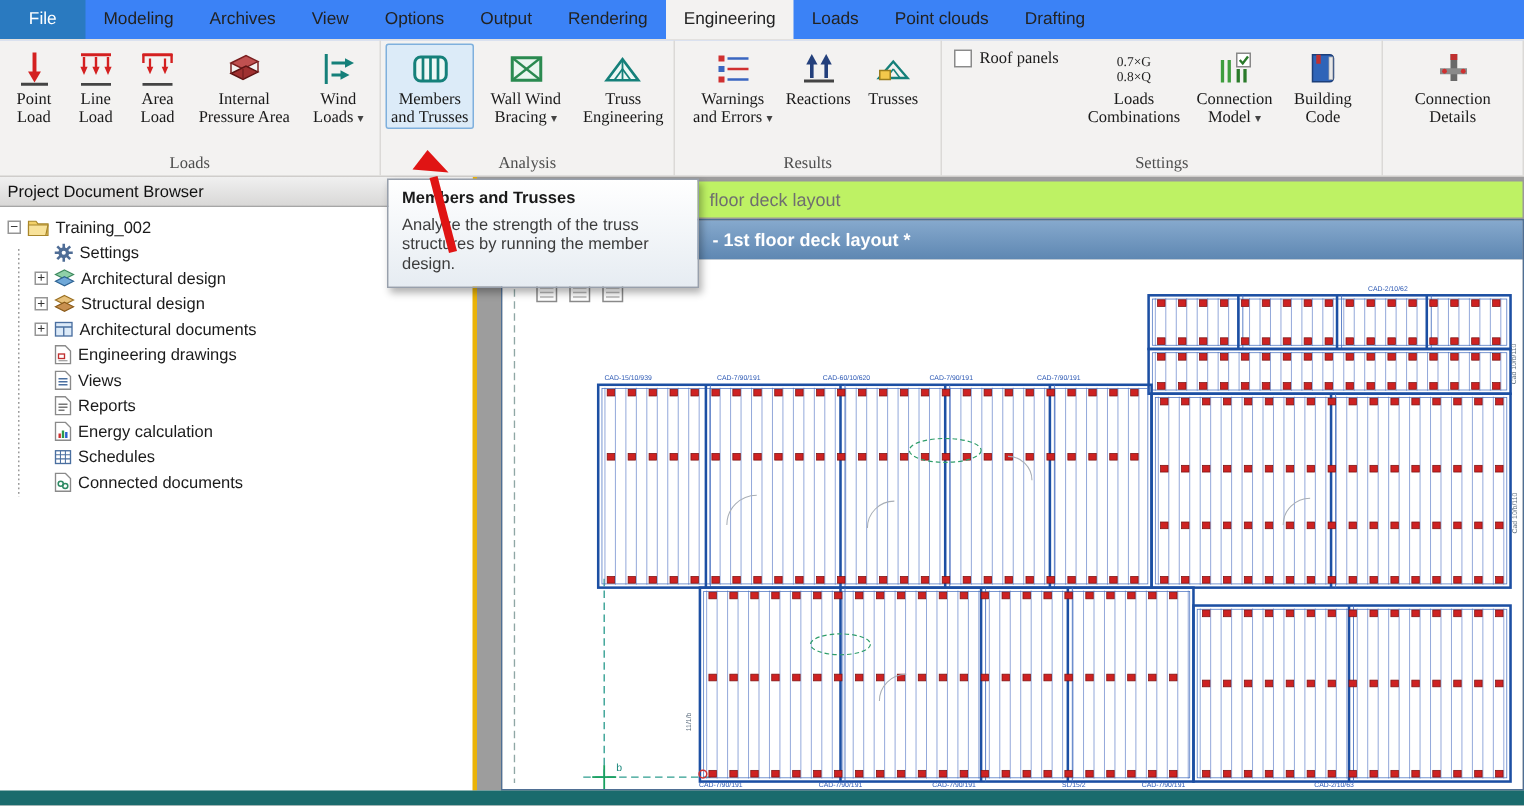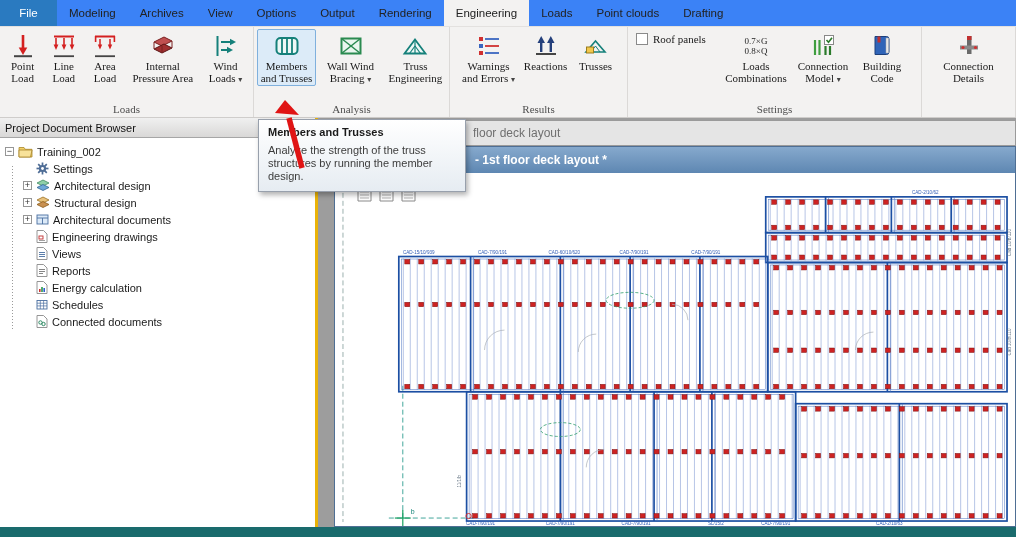--- a/index.html
+++ b/index.html
@@ -35,21 +35,21 @@
   .trow{display:flex;align-items:center;gap:4px;height:17px;font-size:11px;}
   .trow.lv0{padding-left:5px;}
   .trow.lv1{padding-left:23px;}
   .expand{width:9px;height:9px;border:1px solid #969696;background:#fff;font-size:9px;line-height:7px;text-align:center;color:#333;flex:none;}
   .expand.none{visibility:hidden;border:none;}
   .ticon{display:flex;align-items:center;flex:none;}
   .tlabel{white-space:nowrap;}
 
   
   .workspace{position:absolute;left:318px;top:118px;right:0;bottom:10px;background:#9d9d9d;}
-  .backbar{position:absolute;left:16px;top:2px;right:0;height:26px;background:#e5e5e5;border:1px solid #9a9a9a;color:#6f6f6f;font-size:12px;display:flex;align-items:center;padding-left:138px;white-space:nowrap;overflow:hidden;}
+  .backbar{position:absolute;left:16px;top:2px;right:0;height:26px;background:#bef264;border:1px solid #9a9a9a;color:#6f6f6f;font-size:12px;display:flex;align-items:center;padding-left:138px;white-space:nowrap;overflow:hidden;}
   .window{position:absolute;left:16px;top:28px;right:0;bottom:0;border:1px solid #4f6f94;display:flex;flex-direction:column;}
   .titlebar{height:26px;background:linear-gradient(#86a9cd,#5e87b2);color:#fff;font-size:12px;font-weight:700;display:flex;align-items:center;padding-left:140px;white-space:nowrap;overflow:hidden;flex:none;}
   .canvas{flex:1;background:#fff;position:relative;overflow:hidden;}
   #plan{position:absolute;left:0;top:0;width:100%;height:100%;}
   .sheets{position:absolute;left:22px;top:12px;display:flex;gap:7px;z-index:2;}
 
   .bottomstrip{position:absolute;left:0;right:0;bottom:0;height:10px;background:#1a6b6d;}
 
   
   .tooltip{position:absolute;left:258px;top:119px;width:208px;background:linear-gradient(#ffffff,#e6ecf2);border:1px solid #98a0ac;box-shadow:2px 3px 5px rgba(0,0,0,.3);padding:6px 9px 8px;z-index:40;}

